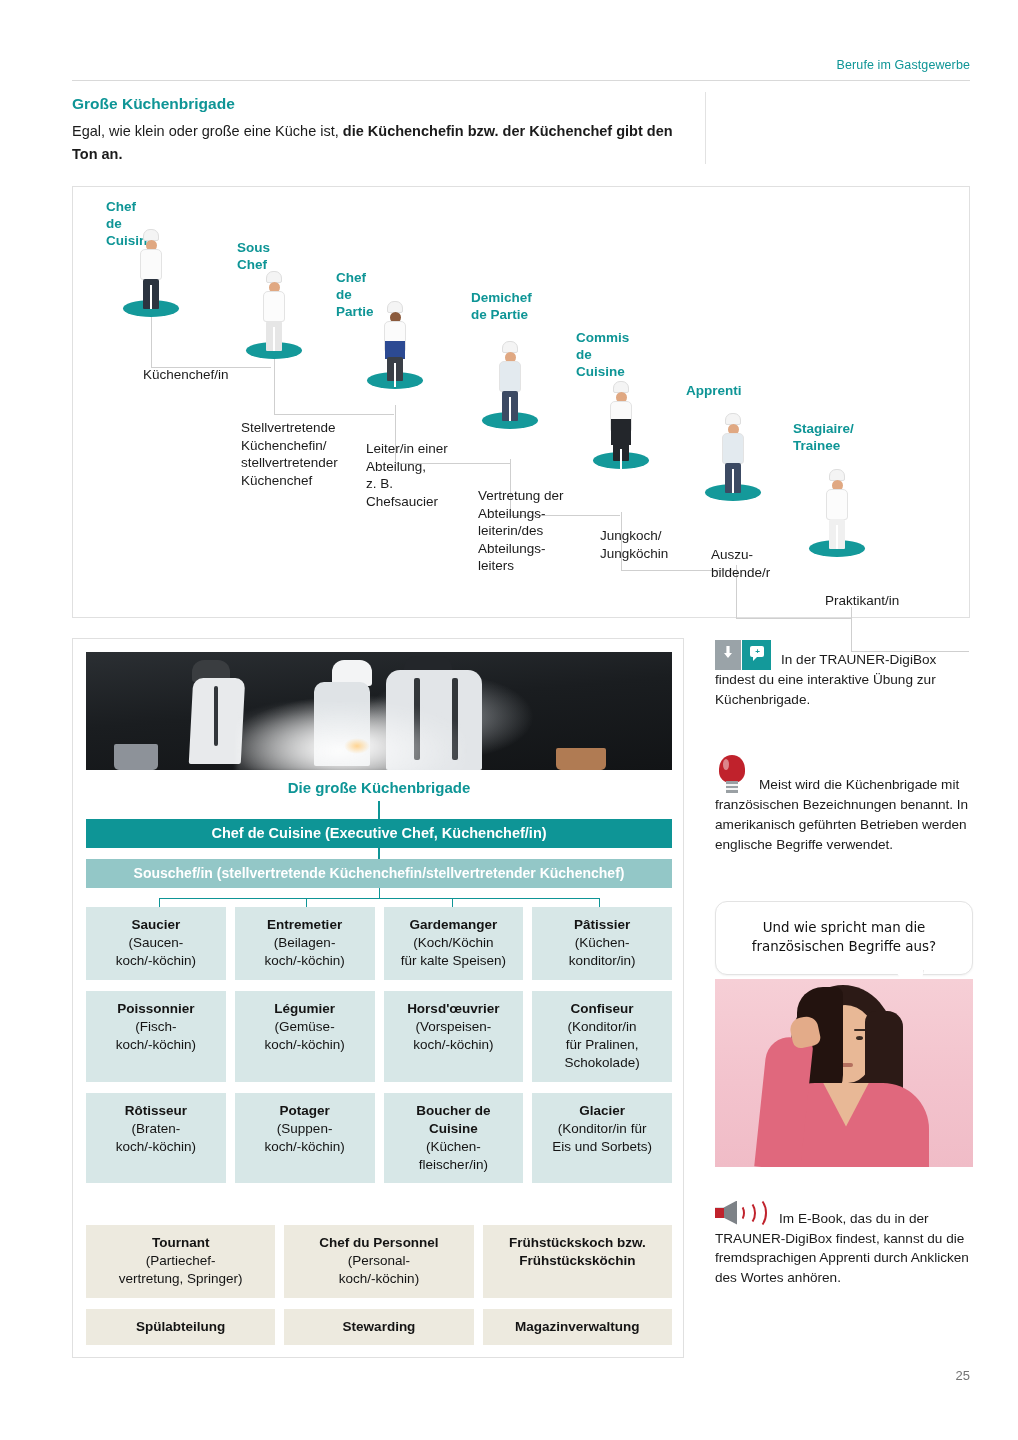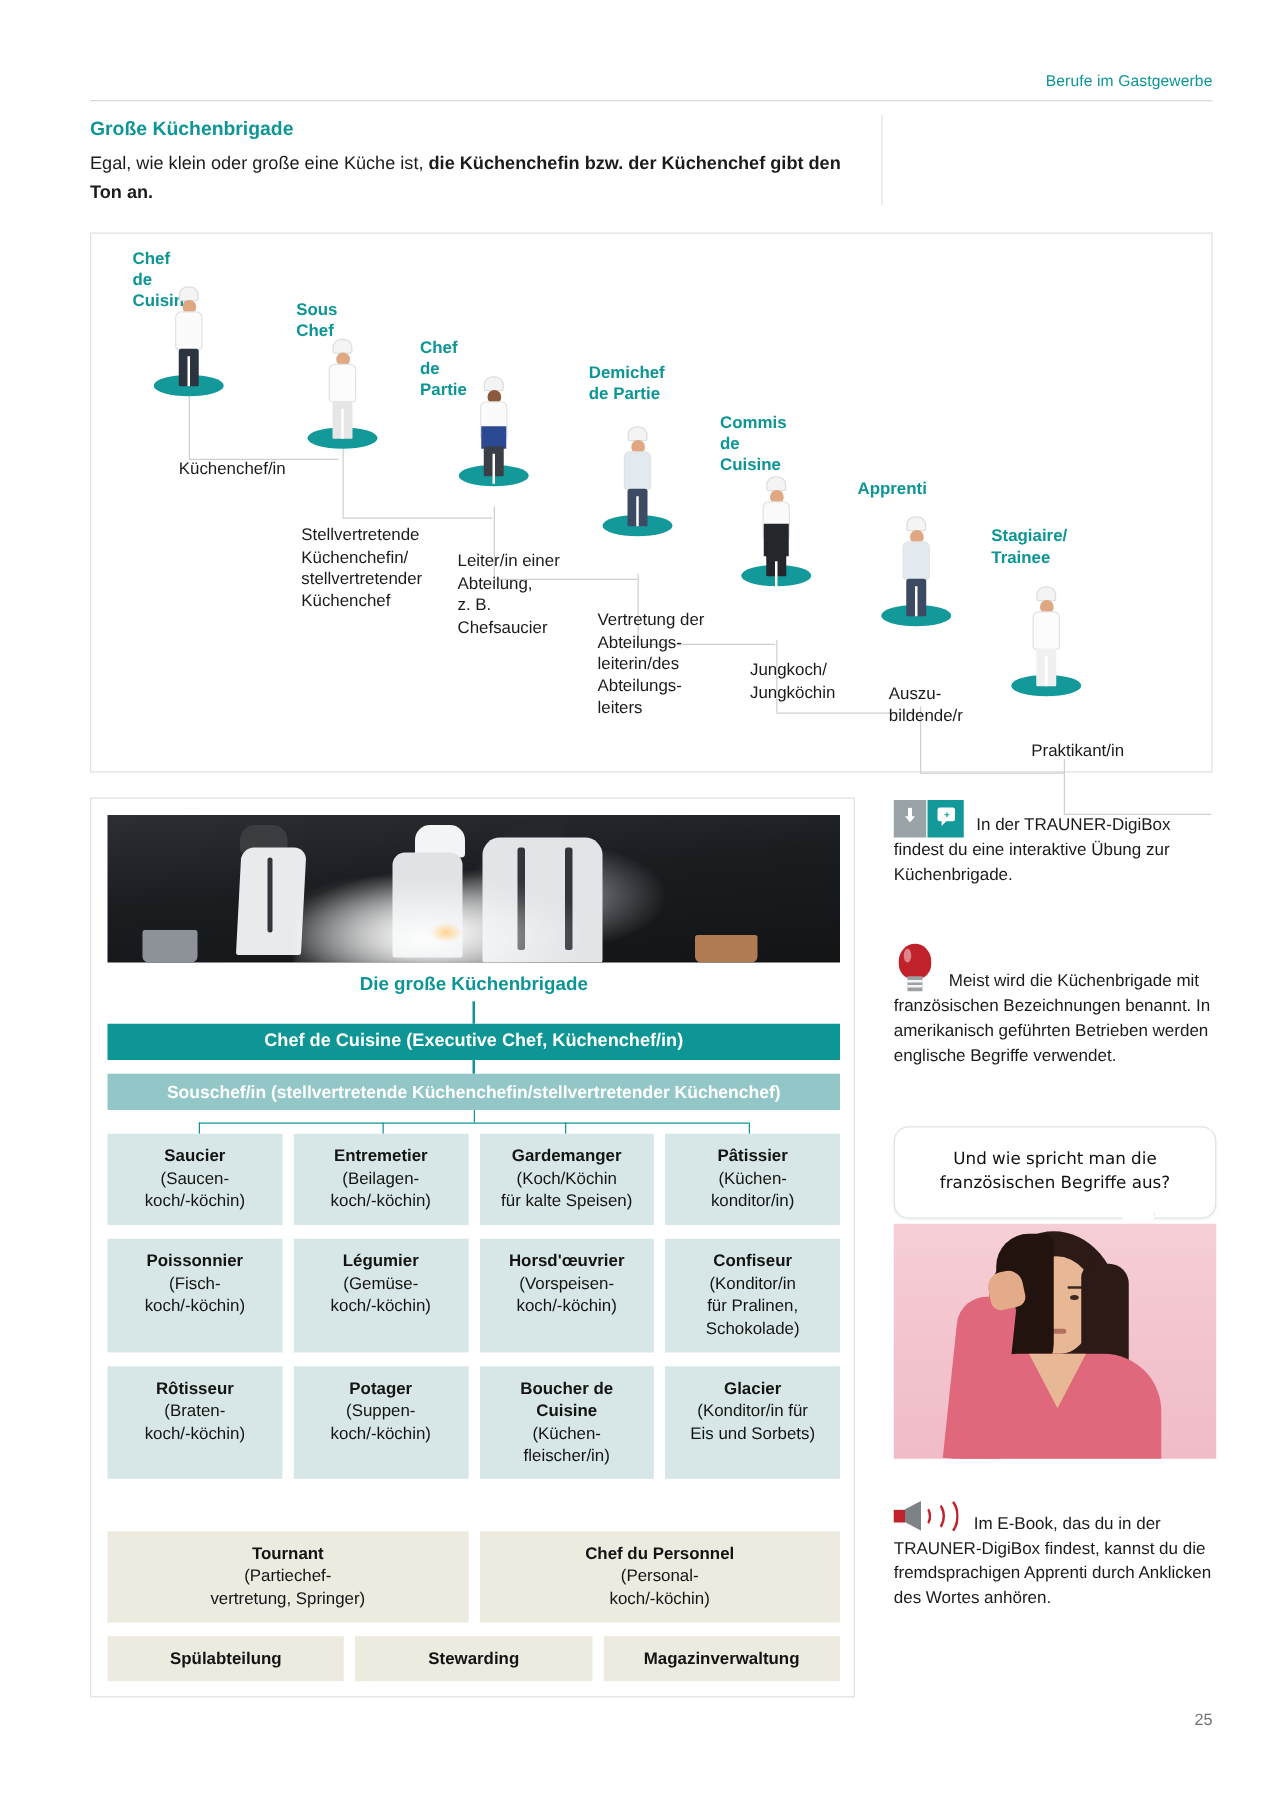--- a/index.html
+++ b/index.html
@@ -557,20 +557,25 @@
         <div class="card beige">
           <span class="nm" style="white-space:pre-line;">Tournant</span>
           <span class="sub">(Partiechef-
 vertretung, Springer)</span>
         </div>
         <div class="card beige">
           <span class="nm" style="white-space:pre-line;">Chef du Personnel</span>
           <span class="sub">(Personal-
 koch/-köchin)</span>
         </div>
+        <div class="card beige">
+          <span class="nm" style="white-space:pre-line;">Frühstückskoch bzw.
+Frühstücksköchin</span>
+          <span class="sub"></span>
+        </div>
       </div>
       <div class="grow">
         <div class="card beige single">
           <span class="nm">Spülabteilung</span>
         </div>
         <div class="card beige single">
           <span class="nm">Stewarding</span>
         </div>
         <div class="card beige single">
           <span class="nm">Magazinverwaltung</span>

